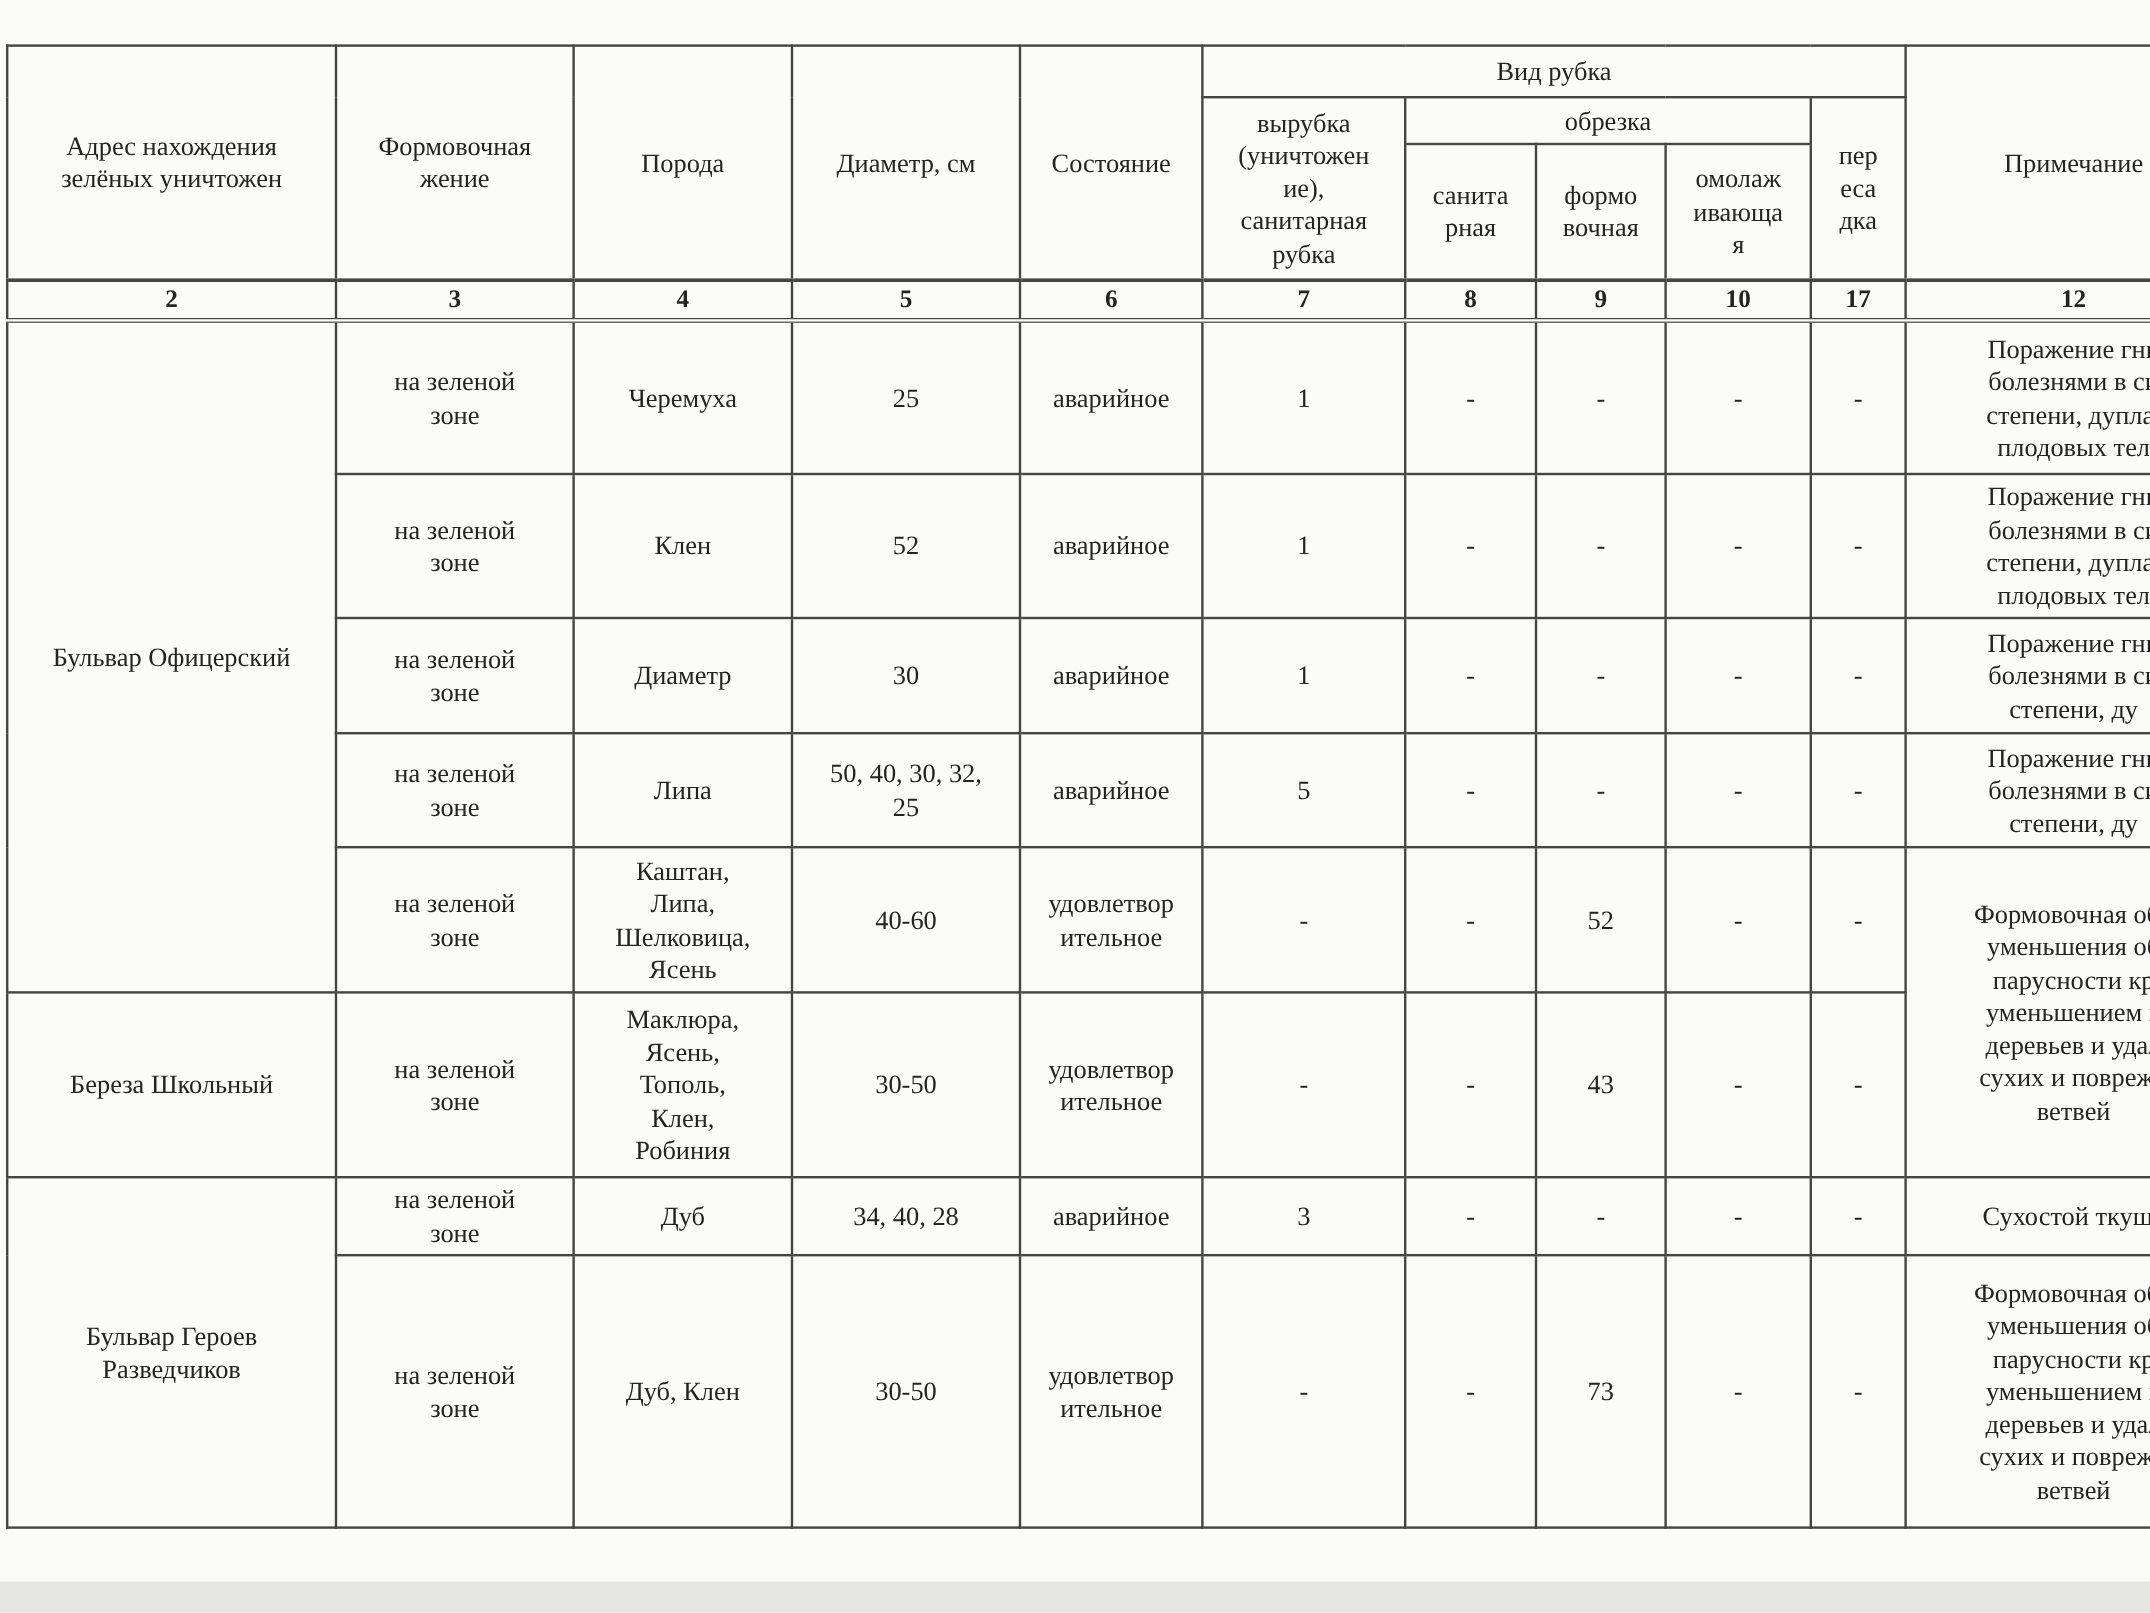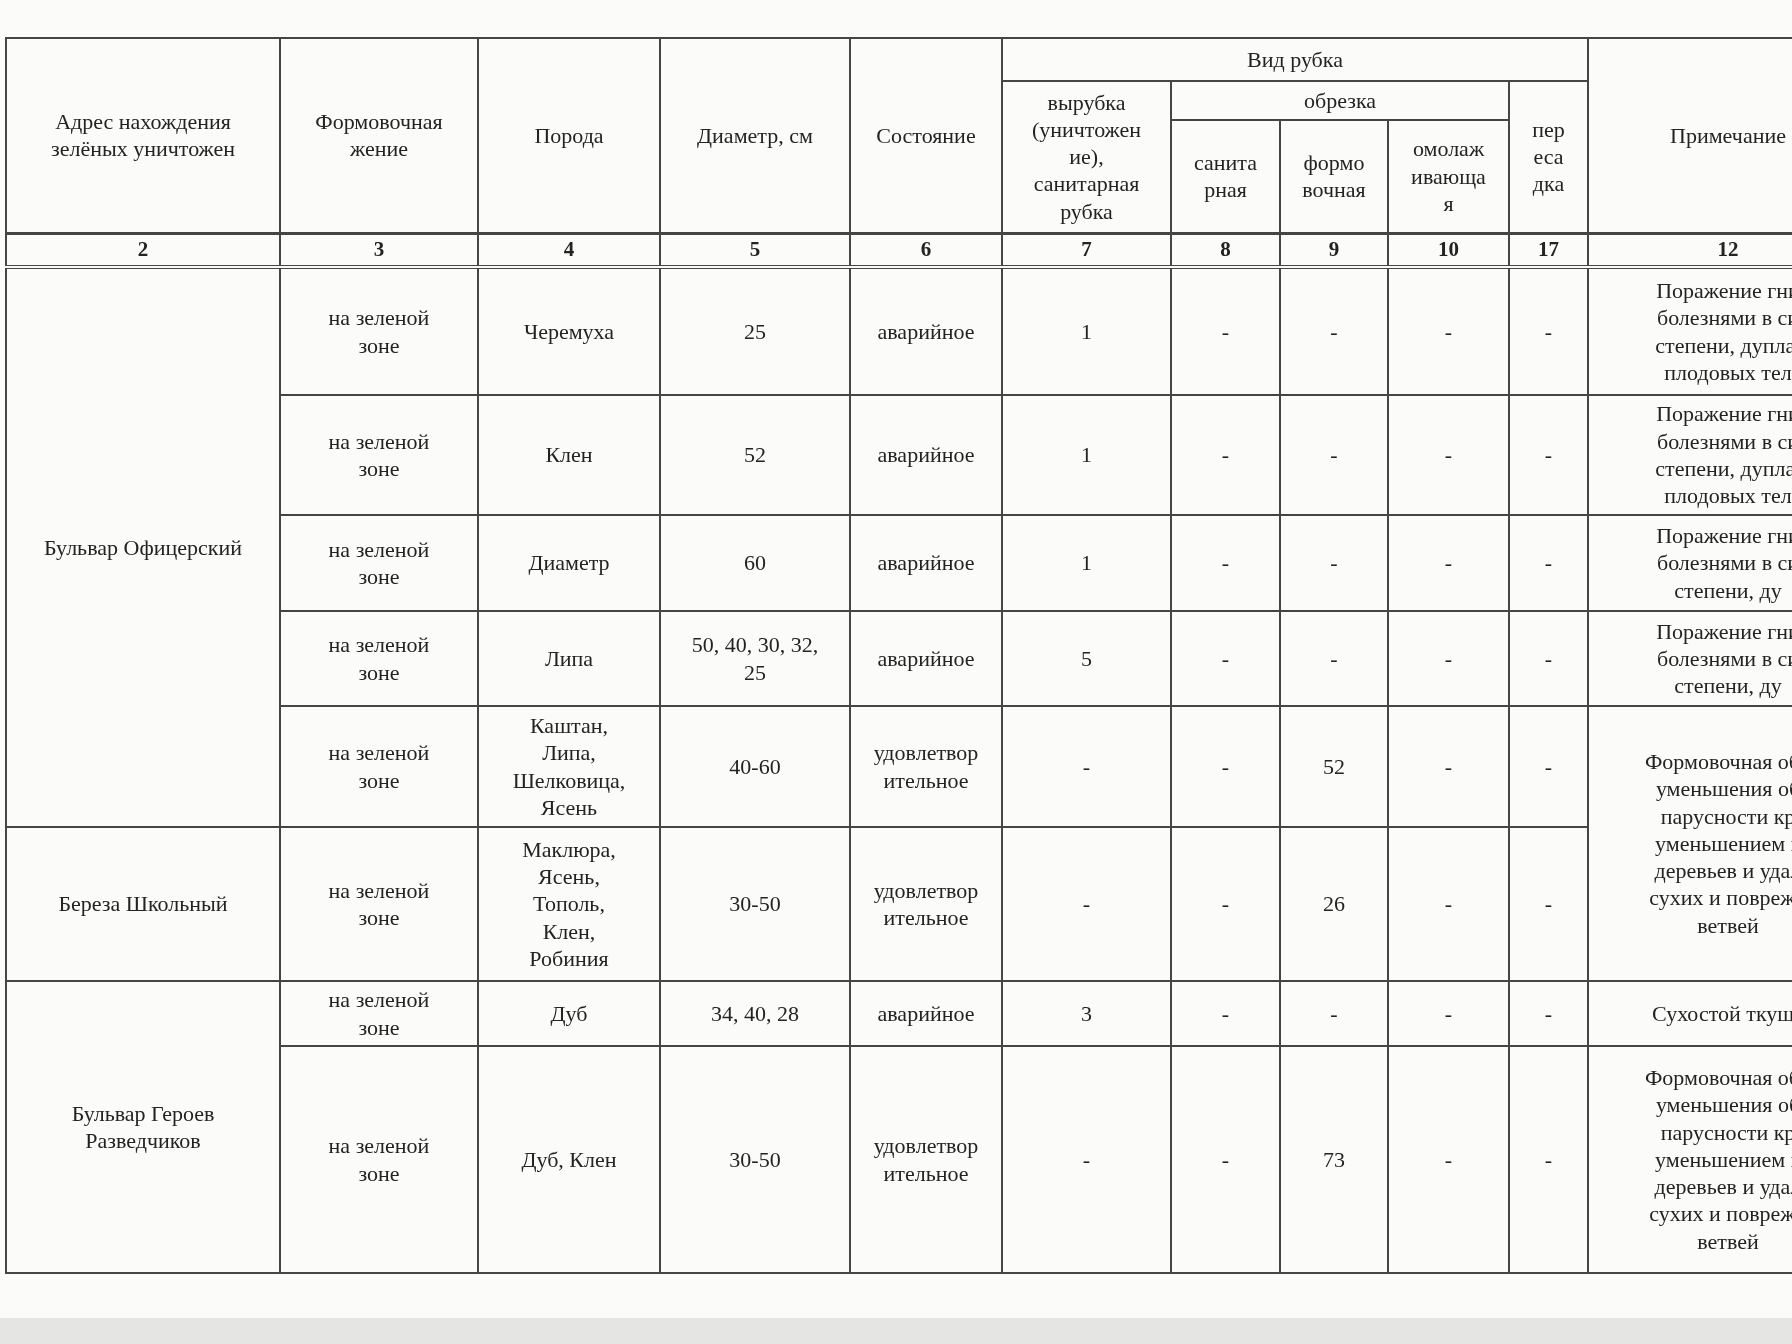--- a/index.html
+++ b/index.html
@@ -153,21 +153,21 @@
       <td>Поражение гни
 болезнями в си
 степени, дупла,
 плодовых тел</td>
     </tr>
 
     <tr style="height:96px">
       <td>на зеленой
 зоне</td>
       <td>Диаметр</td>
-      <td>60</td>
+      <td>30</td>
       <td>аварийное</td>
       <td>1</td>
       <td>-</td>
       <td>-</td>
       <td>-</td>
       <td>-</td>
       <td>Поражение гни
 болезнями в си
 степени, ду</td>
     </tr>
@@ -220,21 +220,21 @@
       <td>Маклюра,
 Ясень,
 Тополь,
 Клен,
 Робиния</td>
       <td>30-50</td>
       <td>удовлетвор
 ительное</td>
       <td>-</td>
       <td>-</td>
-      <td>26</td>
+      <td>43</td>
       <td>-</td>
       <td>-</td>
     </tr>
 
     <tr style="height:65px">
       <td rowspan="2">Бульвар Героев
 Разведчиков</td>
       <td>на зеленой
 зоне</td>
       <td>Дуб</td>

